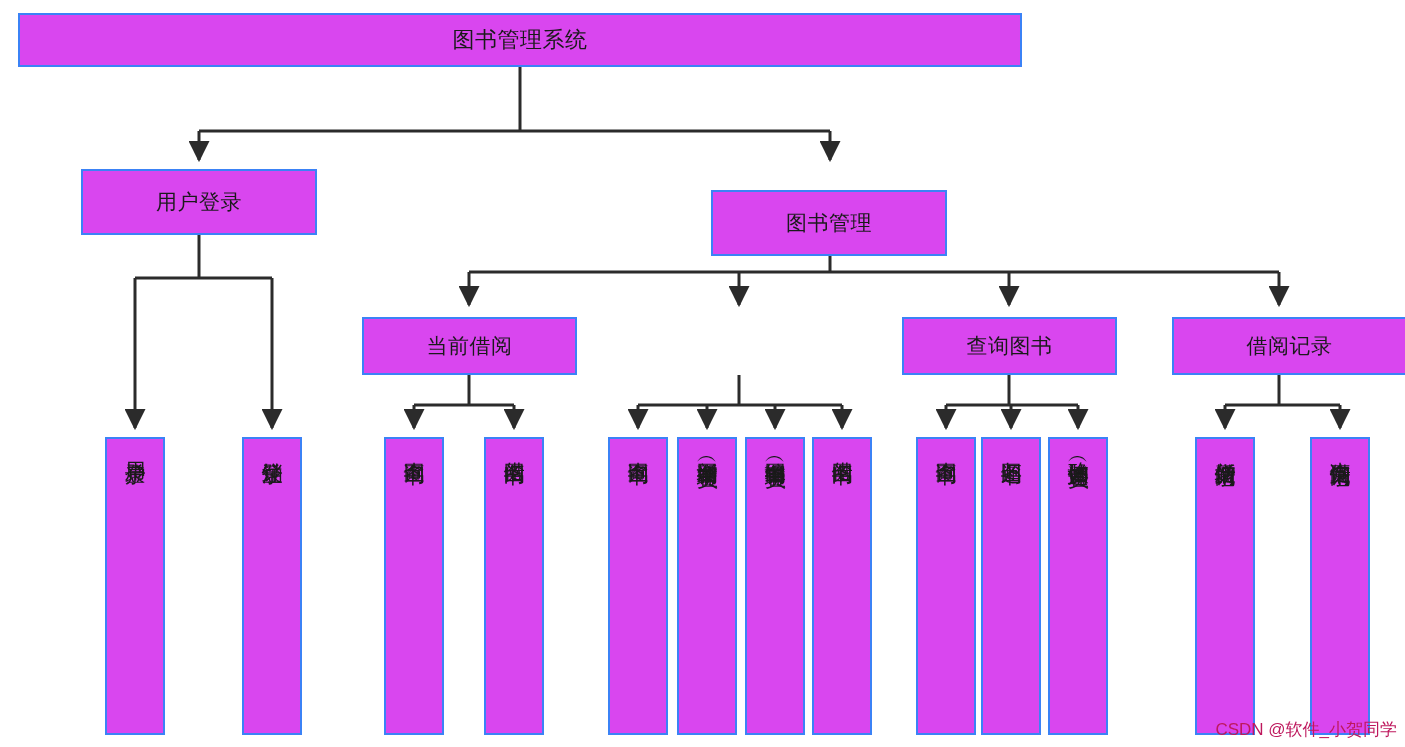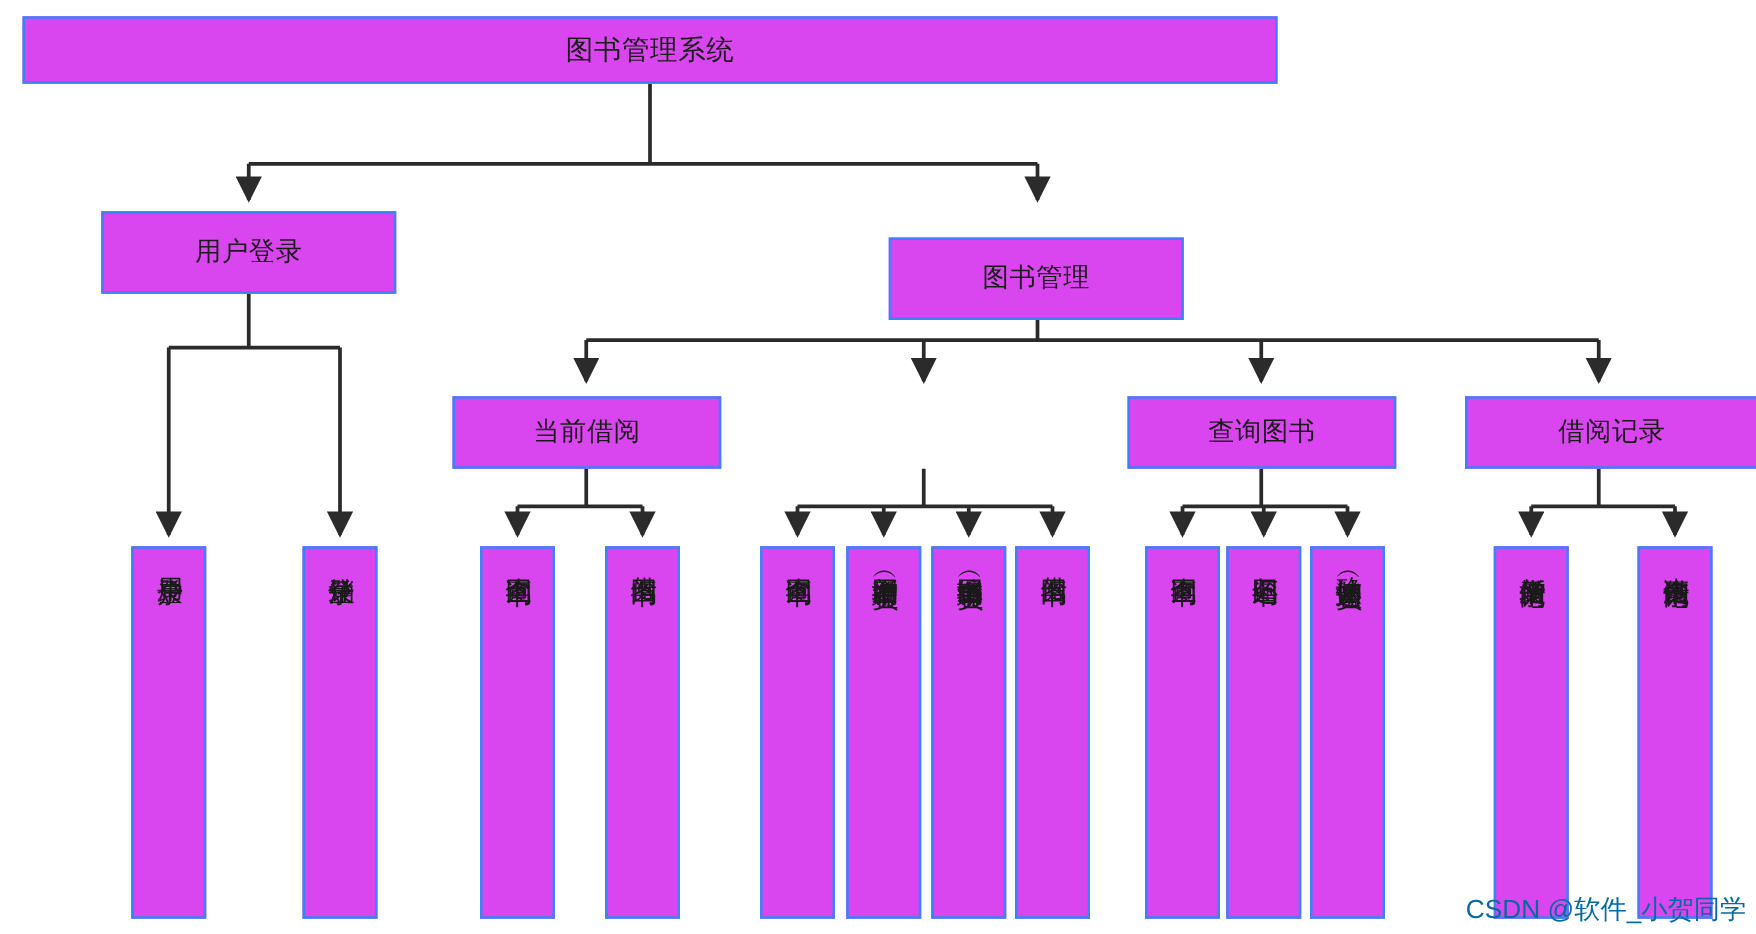--- a/index.html
+++ b/index.html
@@ -55,22 +55,22 @@
     text-orientation: upright;
     font-size: 21px;
     line-height: 1.25;
     letter-spacing: 1px;
   }
   .node.root .node-label { font-size: 22px; }
   .watermark {
     position: absolute;
     right: 8px;
     bottom: 6px;
-    font-size: 21px;
-    color: #0369a1;
+    font-size: 17px;
+    color: #be185d;
     white-space: nowrap;
     user-select: none;
     text-align: right;
   }
 </style>
 </head>
 <body>
 
 <div id="canvas">
 

